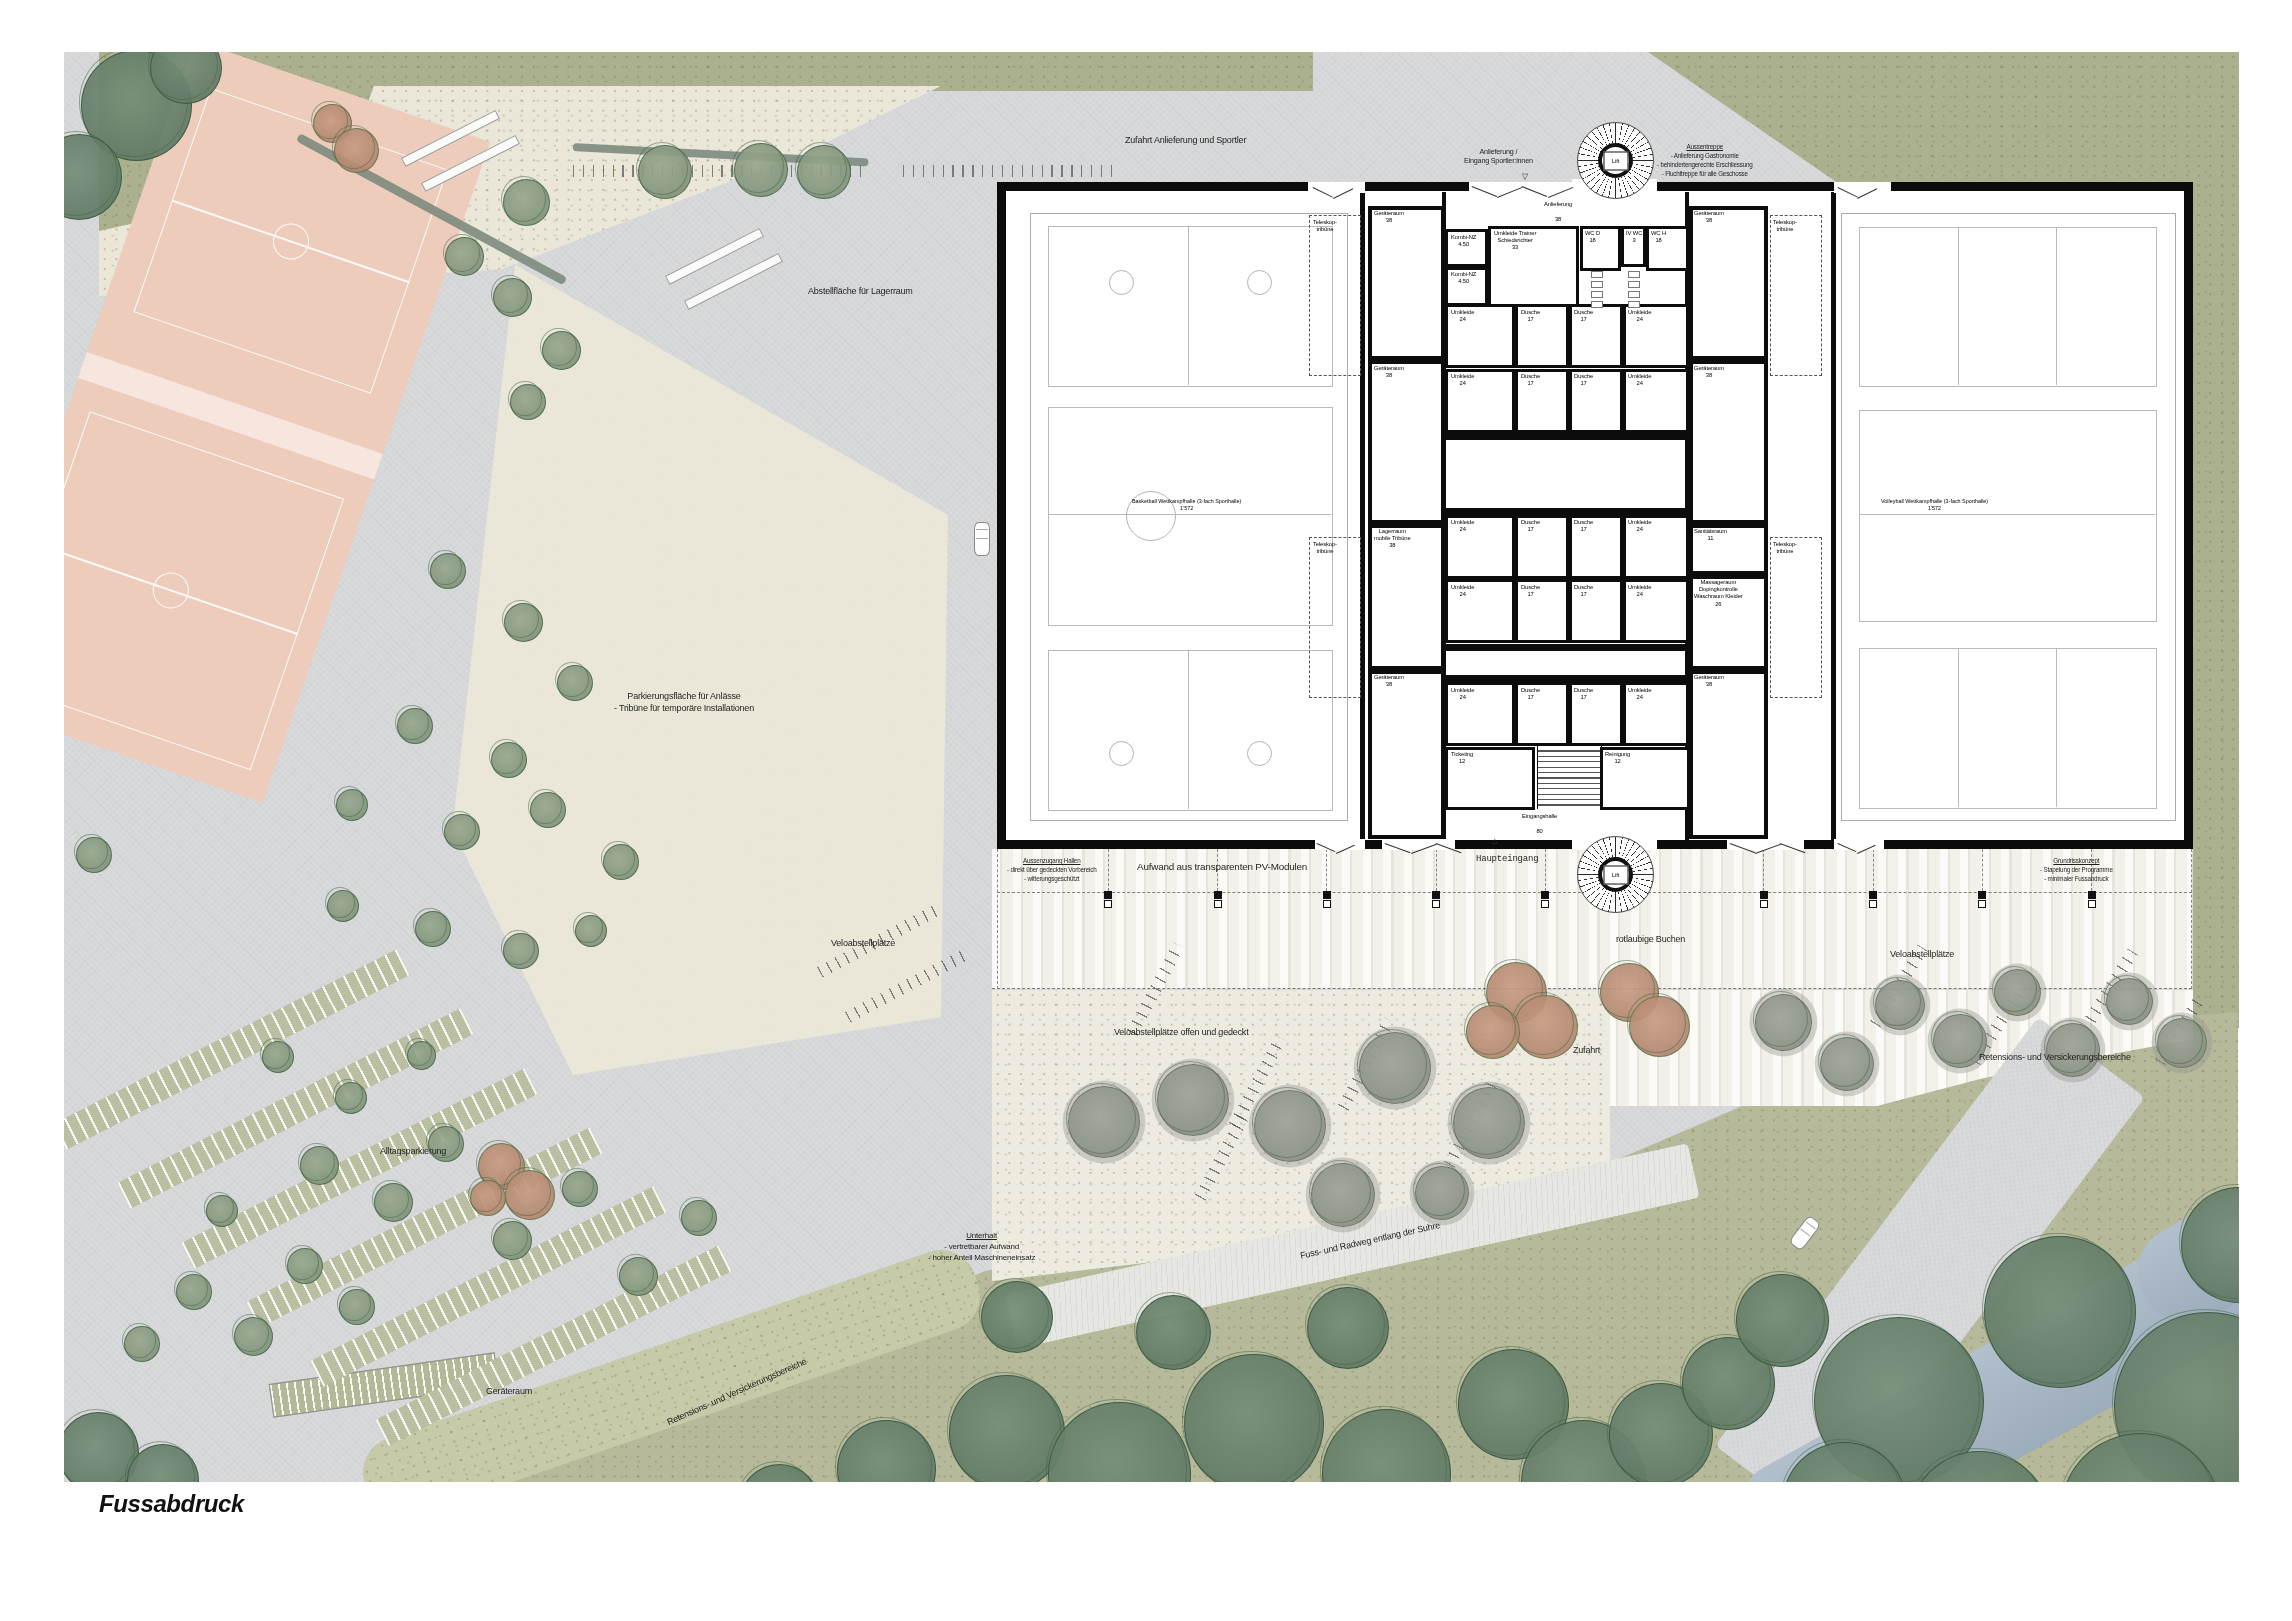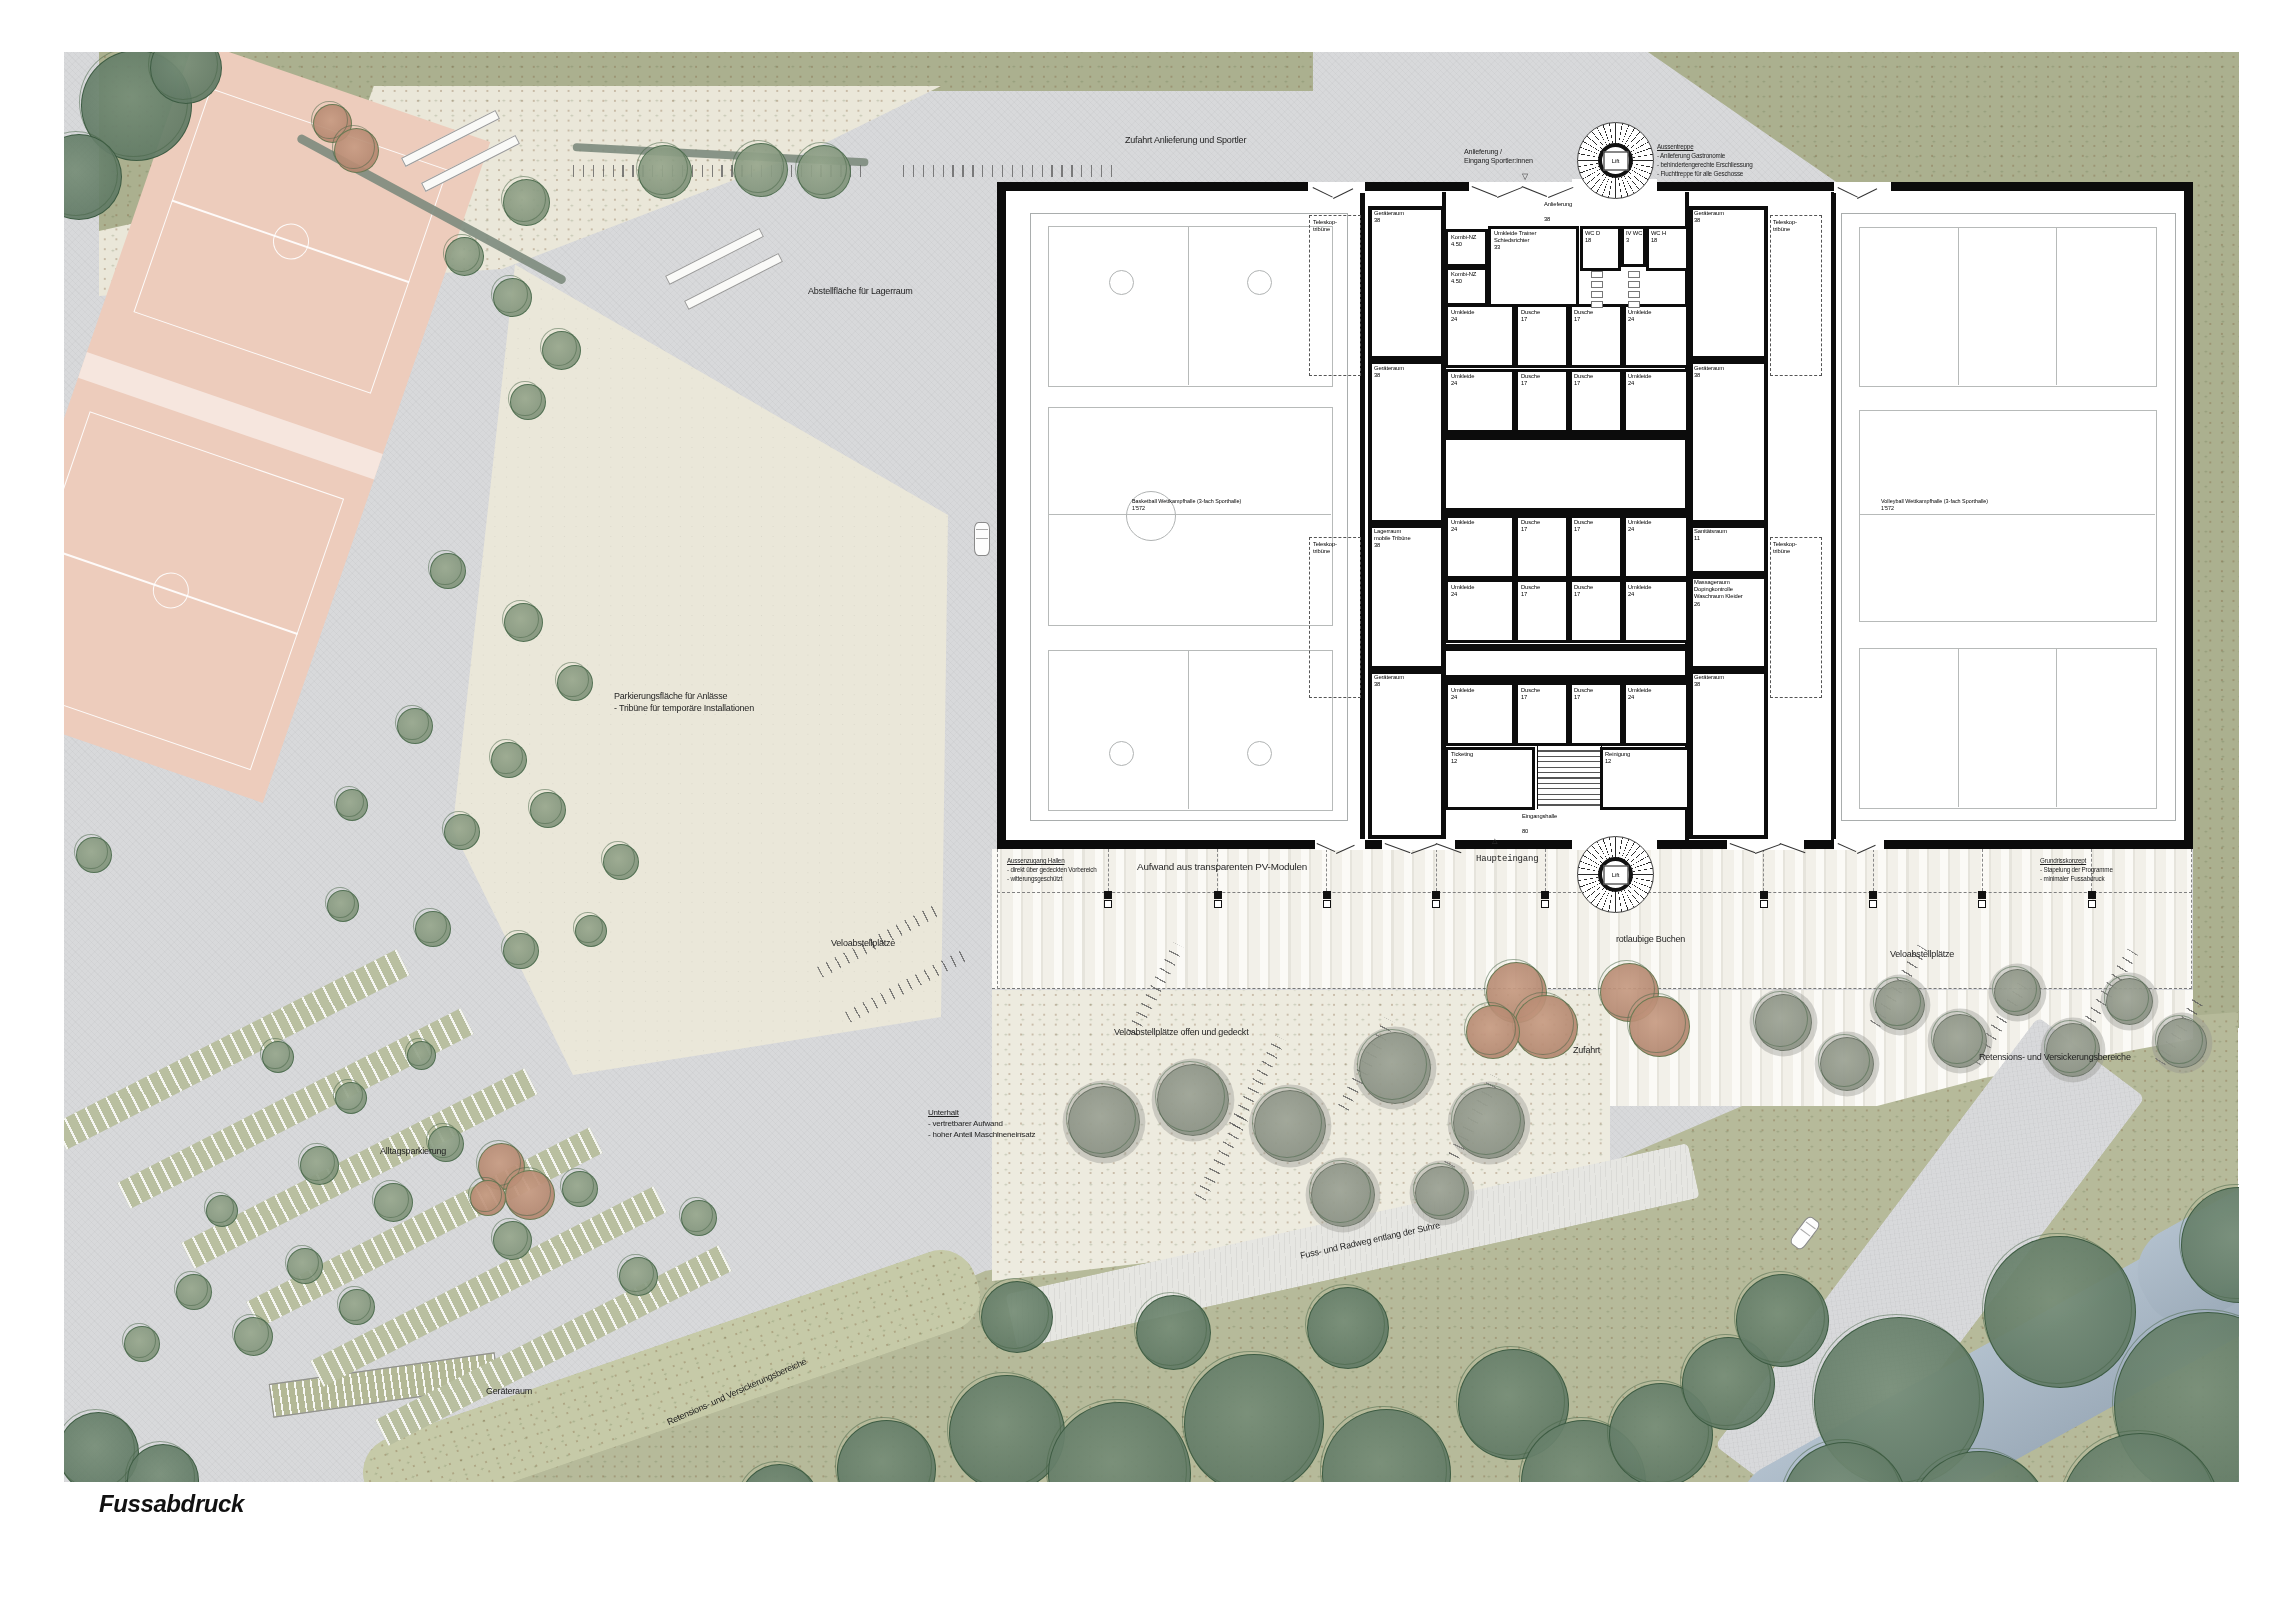--- a/index.html
+++ b/index.html
@@ -1,18 +1,18 @@
 <!DOCTYPE html>
 <html style="font-size:14.3px"><head>
 <meta charset="utf-8">
 <style>
   html,body{margin:0;padding:0;background:#ffffff;}
   #page{position:relative;width:2293px;height:1621px;background:#fff;overflow:hidden;
         font-family:"Liberation Sans",sans-serif;}
-  #plan{position:absolute;inset:0;clip-path:inset(52px 54px 139px 64px);}
+  #plan{position:absolute;inset:0;clip-path:inset(52px 54px 139px 64px);text-align:center;}
   .abs{position:absolute;}
   
   .asphalt{background-color:#d8d9db;background-image:
      repeating-linear-gradient(45deg,rgba(0,0,0,.028) 0 0.9px,transparent 0.9px 4.5px),
      repeating-linear-gradient(-45deg,rgba(0,0,0,.02) 0 0.9px,transparent 0.9px 4.5px);}
   .speck{background-image:
      radial-gradient(rgba(120,85,50,.30) 0.9px,transparent 1.3px),
      radial-gradient(rgba(70,90,50,.24) 0.9px,transparent 1.3px);
      background-size:11.6px 9.9px,17px 15px;background-position:0 0,5.4px 7.2px;}
   .grass{background-color:#abb08f;}
@@ -210,21 +210,21 @@
       <div class="u">Grundrisskonzept</div>
       <div>- Stapelung der Programme</div>
       <div>- minimaler Fussabdruck</div>
     </div>
     <div class="lab fs10" style="left:1114px;top:1026px;">Veloabstellplätze offen und gedeckt</div>
     <div class="lab fs10" style="left:1573px;top:1044px;">Zufahrt</div>
     <div class="lab fs10" style="left:1616px;top:933px;">rotlaubige Buchen</div>
     <div class="lab fs10" style="left:1890px;top:948px;">Veloabstellplätze</div>
     <div class="lab fs10" style="left:1979px;top:1051px;">Retensions- und Versickerungsbereiche</div>
     <div class="lab fs10" style="left:380px;top:1145px;">Alltagsparkierung</div>
-    <div class="lab fs9" style="left:928px;top:1107px;">
+    <div class="lab fs9" style="left:928px;top:1230px;">
       <div class="u">Unterhalt</div>
       <div>- vertretbarer Aufwand</div>
       <div>- hoher Anteil Maschineneinsatz</div>
     </div>
     <div class="lab fs10" style="left:1299px;top:1250px;transform:rotate(-12.5deg);transform-origin:left top;">Fuss- und Radweg entlang der Suhre</div>
     <div class="lab fs10" style="left:665px;top:1417px;transform:rotate(-24deg);transform-origin:left top;">Retensions- und Versickerungsbereiche</div>
     <div class="lab fs10" style="left:486px;top:1385px;">Geräteraum</div>
   <div class="bar" style="left: 1360px; top: 192px; width: 5.4px; height: 648px;"></div>
       <div class="bar" style="left: 1831px; top: 192px; width: 5.4px; height: 648px;"></div>
       <div class="bar" style="left: 1442px; top: 192px; width: 3.6px; height: 648px;"></div>

